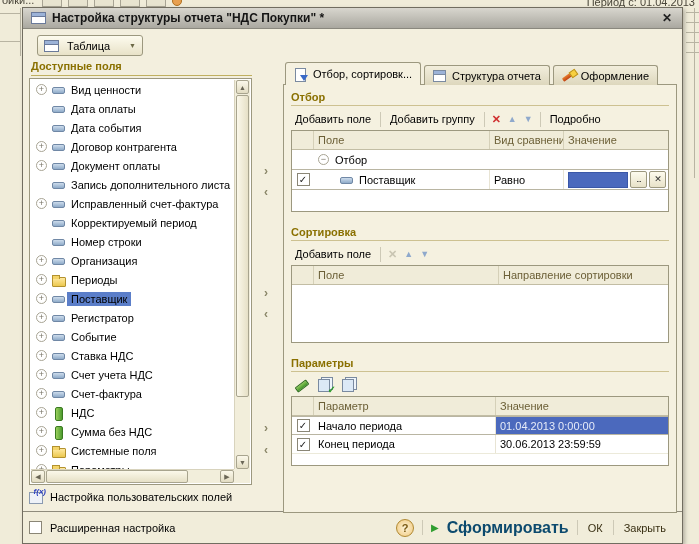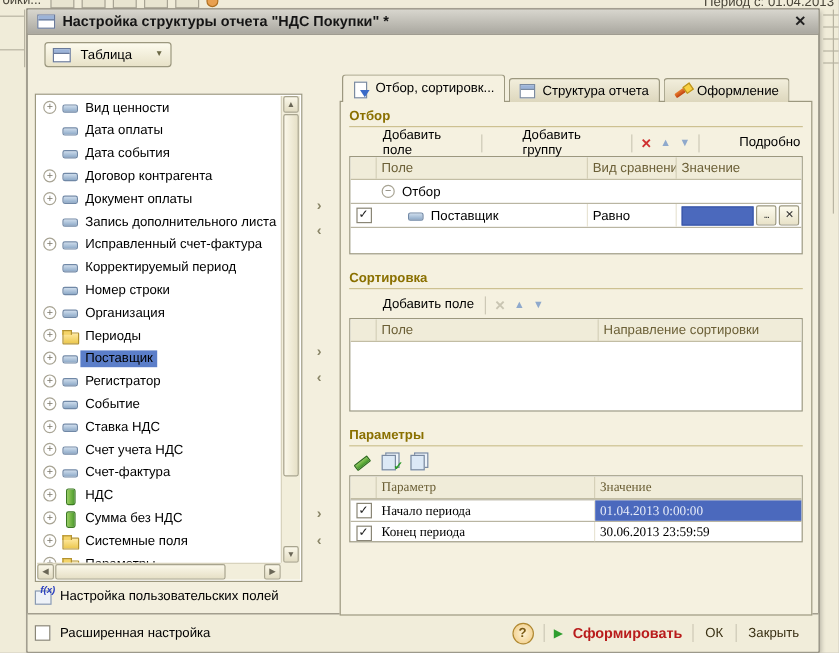--- a/index.html
+++ b/index.html
@@ -94,21 +94,21 @@
   .ti-brush::before { content:""; position:absolute; left:0; top:6px; width:11px; height:4px; border-radius:1px;
                       background:linear-gradient(#e88030,#c04010); transform:rotate(-35deg); }
   .ti-brush::after { content:""; position:absolute; left:8px; top:1px; width:5px; height:5px;
                      background:#f8d040; border:1px solid #b89020; transform:rotate(-35deg); }
   .tabbox { position:absolute; left:0; right:0; top:22px; bottom:0; border:1px solid #9c987f;
             background:#f5f1e0; padding:6px 7px 0; z-index:1; }
 
   h3.sec { font-size:11px; font-weight:bold; color:#8a7000; border-bottom:1px solid #cdc191; padding-bottom:2px; margin-bottom:2px; }
   h3.mt { margin-top:14px; }
   .tbar { display:flex; align-items:center; gap:7px; height:22px; padding-left:2px; }
-  .tbtn { cursor:pointer; padding:1px 2px;margin-left:24px; }
+  .tbtn { cursor:pointer; padding:1px 2px; }
   .vsep { width:1px; height:15px; background:#cdc9b6; }
   .del-x { color:#d03030; font-weight:bold; font-size:11px; cursor:pointer; }
   .del-x.dis { color:#c9c5b2; }
   .arr { font-size:9px; color:#8fa9cc; cursor:pointer; }
 
   .tbl { background:#fff; border:1px solid #9c987f; overflow:hidden; }
   .thead { display:flex; height:19px; background:#f0ecd9; border-bottom:1px solid #c2bda4; color:#6b5f36; }
   .th { padding:3px 4px; border-right:1px solid #d5d0b8; overflow:hidden; white-space:nowrap; }
   .th:last-child { border-right:none; }
   .trow { display:flex; align-items:center; }
@@ -134,21 +134,21 @@
   .ic-pages .chk { position:absolute; right:-2px; bottom:-2px; z-index:2; color:#2a9a2a; font-weight:bold; font-size:10px; font-style:normal; }
 
   
   .footer { position:absolute; left:0; right:0; bottom:0; height:32px; border-top:1px solid #8f8b7c;
             background:#f1edda; display:flex; align-items:center; padding:0 14px 0 6px; gap:8px; }
   .footer .spacer { flex:1; }
   .help { width:18px; height:18px; border-radius:50%; background:radial-gradient(#fdf3d8,#f0c87c);
           border:1px solid #b08830; color:#7a5a14; font-weight:bold; font-size:11px; line-height:16px;
           text-align:center; cursor:pointer; }
   .play { color:#2f9e2f; font-size:10px; }
-  .gen { font-weight:bold; font-size:12px; color:#b91c1c; cursor:pointer; }
+  .gen { font-weight:bold; font-size:16px; color:#0c4a6e; cursor:pointer; }
   .fbtn { font-size:11px; color:#3a3114; cursor:pointer; padding:0 2px; }
 </style>
 </head>
 <body>
 
 <div class="screen">
 
   <span class="bg-frag" style="left:2px; top:-6px;">ойки...</span>
   <span class="stub" style="left:42px;"></span>
   <span class="stub" style="left:68px;"></span>
@@ -175,20 +175,21 @@
       <span class="title">Настройка структуры отчета "НДС Покупки" *</span>
       <span class="close-x">✕</span>
     </div>
 
     <div class="table-menu">
       <span class="tbl-ic"></span>
       <span>Таблица</span>
       <span class="dd">▼</span>
     </div>
 
+    <div class="af-header">Доступные поля</div>
 
     <div class="listbox">
       <div class="lb-items">
         <div class="li">
             <span class="exp">+</span>
             <span class="ic ic-field"></span>
             <span class="lbl">Вид ценности</span>
           </div>
         <div class="li">
             <span class="exp-sp"></span>
@@ -396,21 +397,21 @@
         </div>
 
         <h3 class="sec mt">Параметры</h3>
         <div class="tbar">
           <span class="ic-pencil"></span>
           <span class="ic-pages">
               <i class="chk">✓</i>
             </span>
           <span class="ic-pages"></span>
         </div>
-        <div class="tbl" style="height:56px;font-family:Liberation Serif, serif;">
+        <div class="tbl" style="height:70px;">
           <div class="thead">
             <span class="th" style="width:22px; flex:0 0 22px;"></span>
             <span class="th" style="width:182px; flex:0 0 182px;">Параметр</span>
             <span class="th" style="flex:1;">Значение</span>
           </div>
           <div class="trow cur" style="height:19px;">
             <span class="td c-cb">
                 <span class="cb">✓</span>
               </span>
             <span class="td" style="width:182px; flex:0 0 182px; border-right:1px solid #e8e4d4;">Начало периода</span>

